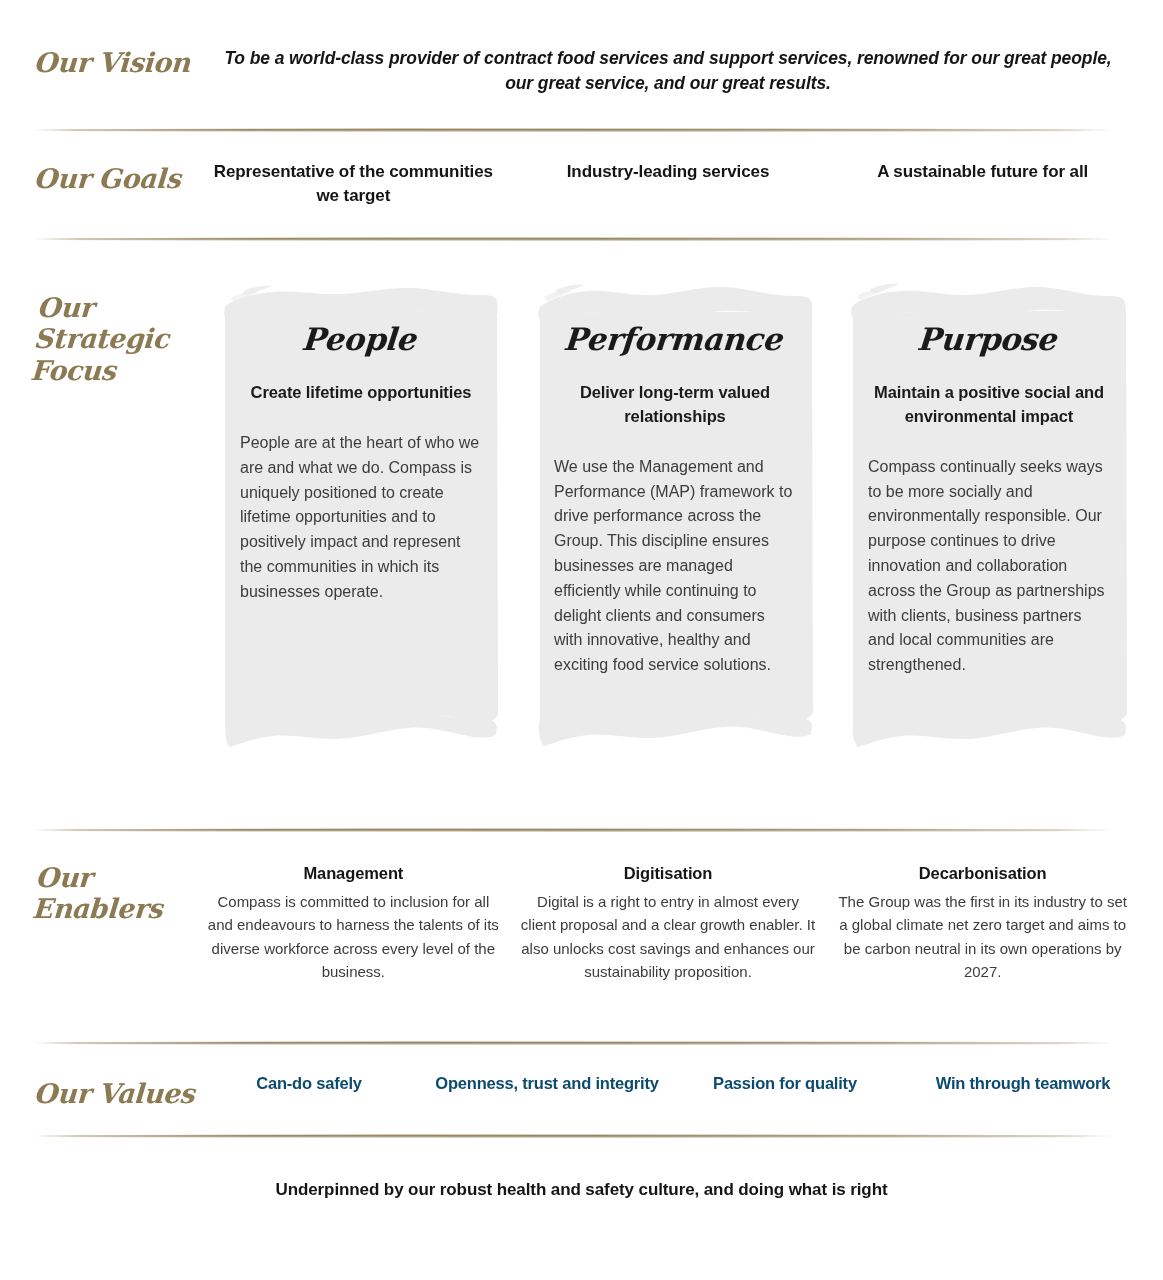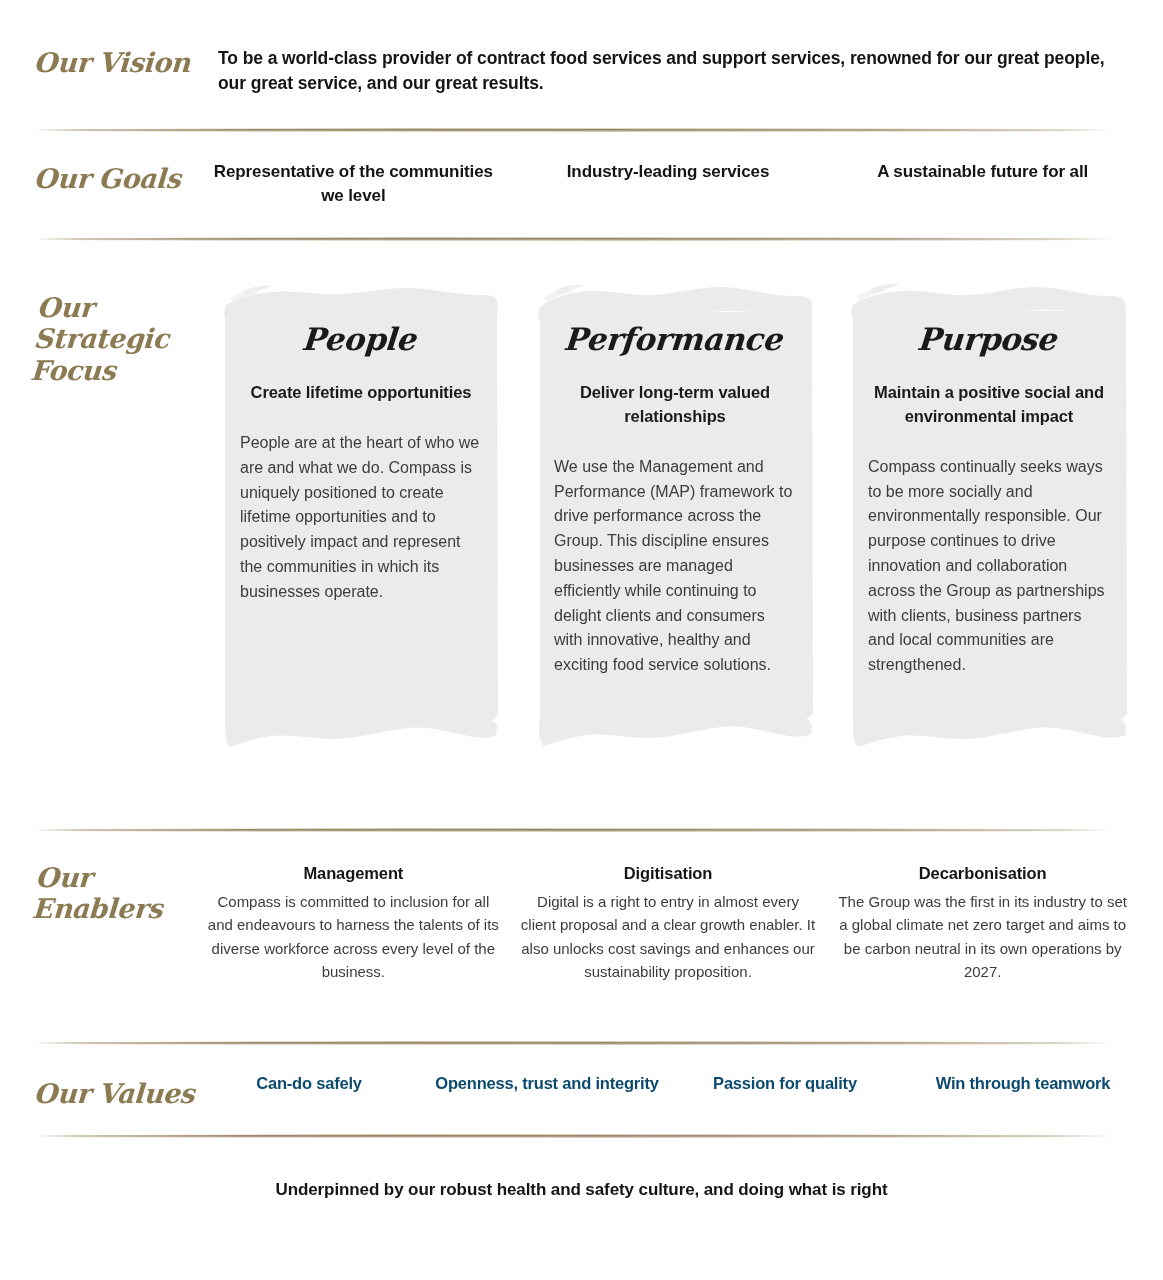--- a/index.html
+++ b/index.html
@@ -104,22 +104,23 @@
         rgba(225,218,200,0) 100%);
   }
 
   
   .vision-text {
     font-family: "Liberation Sans", sans-serif;
     font-weight: 700;
     font-size: 17.5px;
     line-height: 1.42;
     color: #151515;
-    text-align: left;
+    text-align: center;
     letter-spacing: -0.1px;
+    font-style: italic;
   }
 
   .goal-text {
     font-family: "Liberation Sans", sans-serif;
     font-weight: 700;
     font-size: 17px;
     line-height: 1.42;
     color: #151515;
     letter-spacing: -0.1px;
   }
@@ -231,21 +232,21 @@
   <div class="divider" style="top:127px;">
     <div class="dl2"></div>
       <div class="dl"></div>
       <div class="dl3"></div>
   </div>
 
   <div class="row" style="top:160px;">
     <div class="row-label script" style="font-size:27px; top:4px;">Our Goals</div>
     <div class="cols" style="top:0;">
       <div class="col">
-        <div class="goal-text">Representative of the communities we level</div>
+        <div class="goal-text">Representative of the communities we target</div>
       </div>
       <div class="col">
         <div class="goal-text">Industry-leading services</div>
       </div>
       <div class="col">
         <div class="goal-text">A sustainable future for all</div>
       </div>
     </div>
   </div>
 

